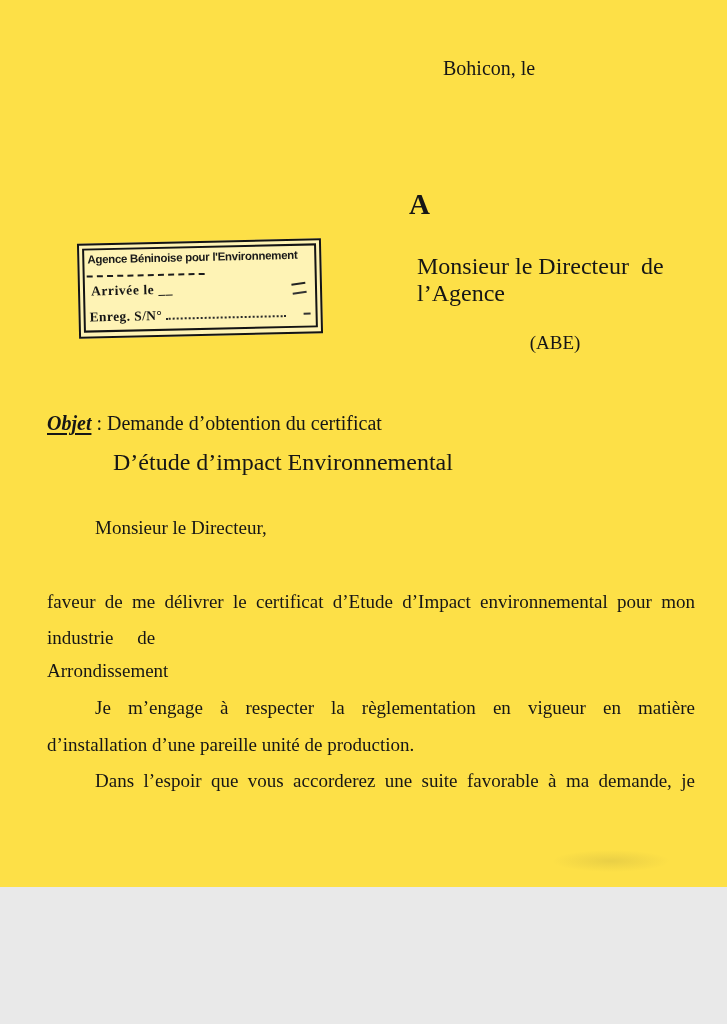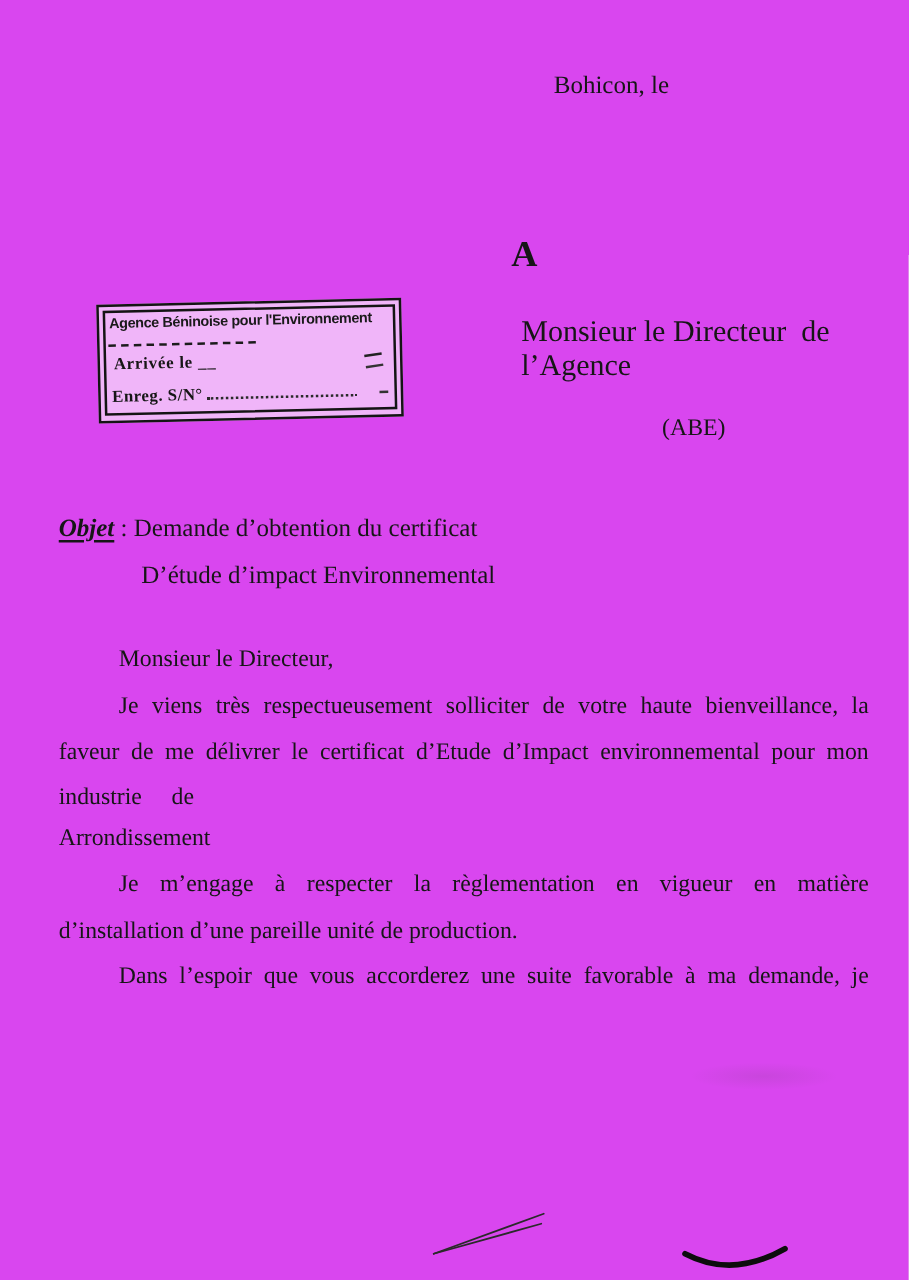--- a/index.html
+++ b/index.html
@@ -1,18 +1,18 @@
 <!DOCTYPE html>
 <html><head>
 <meta charset="utf-8">
 <style>
   html,body { margin:0; padding:0; background:#e9e9e9; }
   .page {
-    position:relative; width:727px; height:1024px; margin:0 auto;
-    background:#d946ef; overflow:hidden;
+    position:relative; width:727px; height:887px; margin:0 auto;
+    background:#fde047; overflow:hidden;
     font-family:"Liberation Serif","DejaVu Serif",serif;
     color:#161616;
   }
   .abs { position:absolute; }
   .date-line { left:443px; top:57px; font-size:20px; }
 
   
   .stamp {
     left:78px; top:241px; width:240px; height:91px;
     border:2px solid #141414; transform:rotate(-1.3deg);
@@ -38,21 +38,21 @@
 
   
   .addr-a { left:409px; top:188px; font-size:29px; font-weight:bold; }
   .addr1 { left:417px; top:253px; font-size:24px; white-space:pre-wrap; }
   .addr2 { left:405px; top:292px; font-size:20px; }
   .addr3 { left:405px; top:332px; width:300px; font-size:19px; text-align:center; }
 
   
   .objet1 { left:47px; top:412px; font-size:20px; white-space:pre-wrap; }
   .objet-label { font-weight:bold; text-decoration:underline; text-decoration-thickness:1.5px; text-underline-offset:3px;font-style:italic; }
-  .objet2 { left:113px; top:449px; font-size:20px; }
+  .objet2 { left:113px; top:449px; font-size:24px; }
 
   
   .line { position:absolute; left:47px; width:648px; font-size:19px; white-space:pre-wrap; }
   .just { white-space:normal; text-align:justify; text-align-last:justify; }
   .ind { padding-left:48px; }
   .ind-first { text-indent:48px; }
 
   .smudge {
     left:552px; top:850px; width:118px; height:22px;
     background:radial-gradient(closest-side, rgba(60,60,60,0.10), rgba(60,60,60,0));
@@ -78,21 +78,20 @@
   </div>
 
   <div class="abs addr-a">A</div>
   <div class="abs addr1">Monsieur le Directeur  de l’Agence</div>
   <div class="abs addr3">(ABE)</div>
 
   <div class="abs objet1"><span class="objet-label">Objet</span><span> : Demande d’obtention du certificat</span></div>
   <div class="abs objet2">D’étude d’impact Environnemental</div>
 
   <div class="line ind" style="top:517px">Monsieur le Directeur,</div>
-  <div class="line just ind-first" style="top:554px">Je viens très respectueusement solliciter de votre  haute bienveillance, la</div>
   <div class="line" style="top:627px">industrie     de</div>
   <div class="line just" style="top:591px">faveur de me délivrer le certificat d’Etude d’Impact environnemental pour mon</div>
   <div class="line" style="top:660px">Arrondissement</div>
   <div class="line just ind-first" style="top:697px">Je m’engage à respecter la règlementation en vigueur en matière</div>
   <div class="line" style="top:734px">d’installation d’une pareille unité de production.</div>
   <div class="line just ind-first" style="top:770px">Dans l’espoir que vous accorderez une suite favorable à ma demande, je</div>
 
   <div class="abs smudge"></div>
 
   <svg class="abs strokes" viewBox="0 0 727 1024" xmlns="http://www.w3.org/2000/svg">

